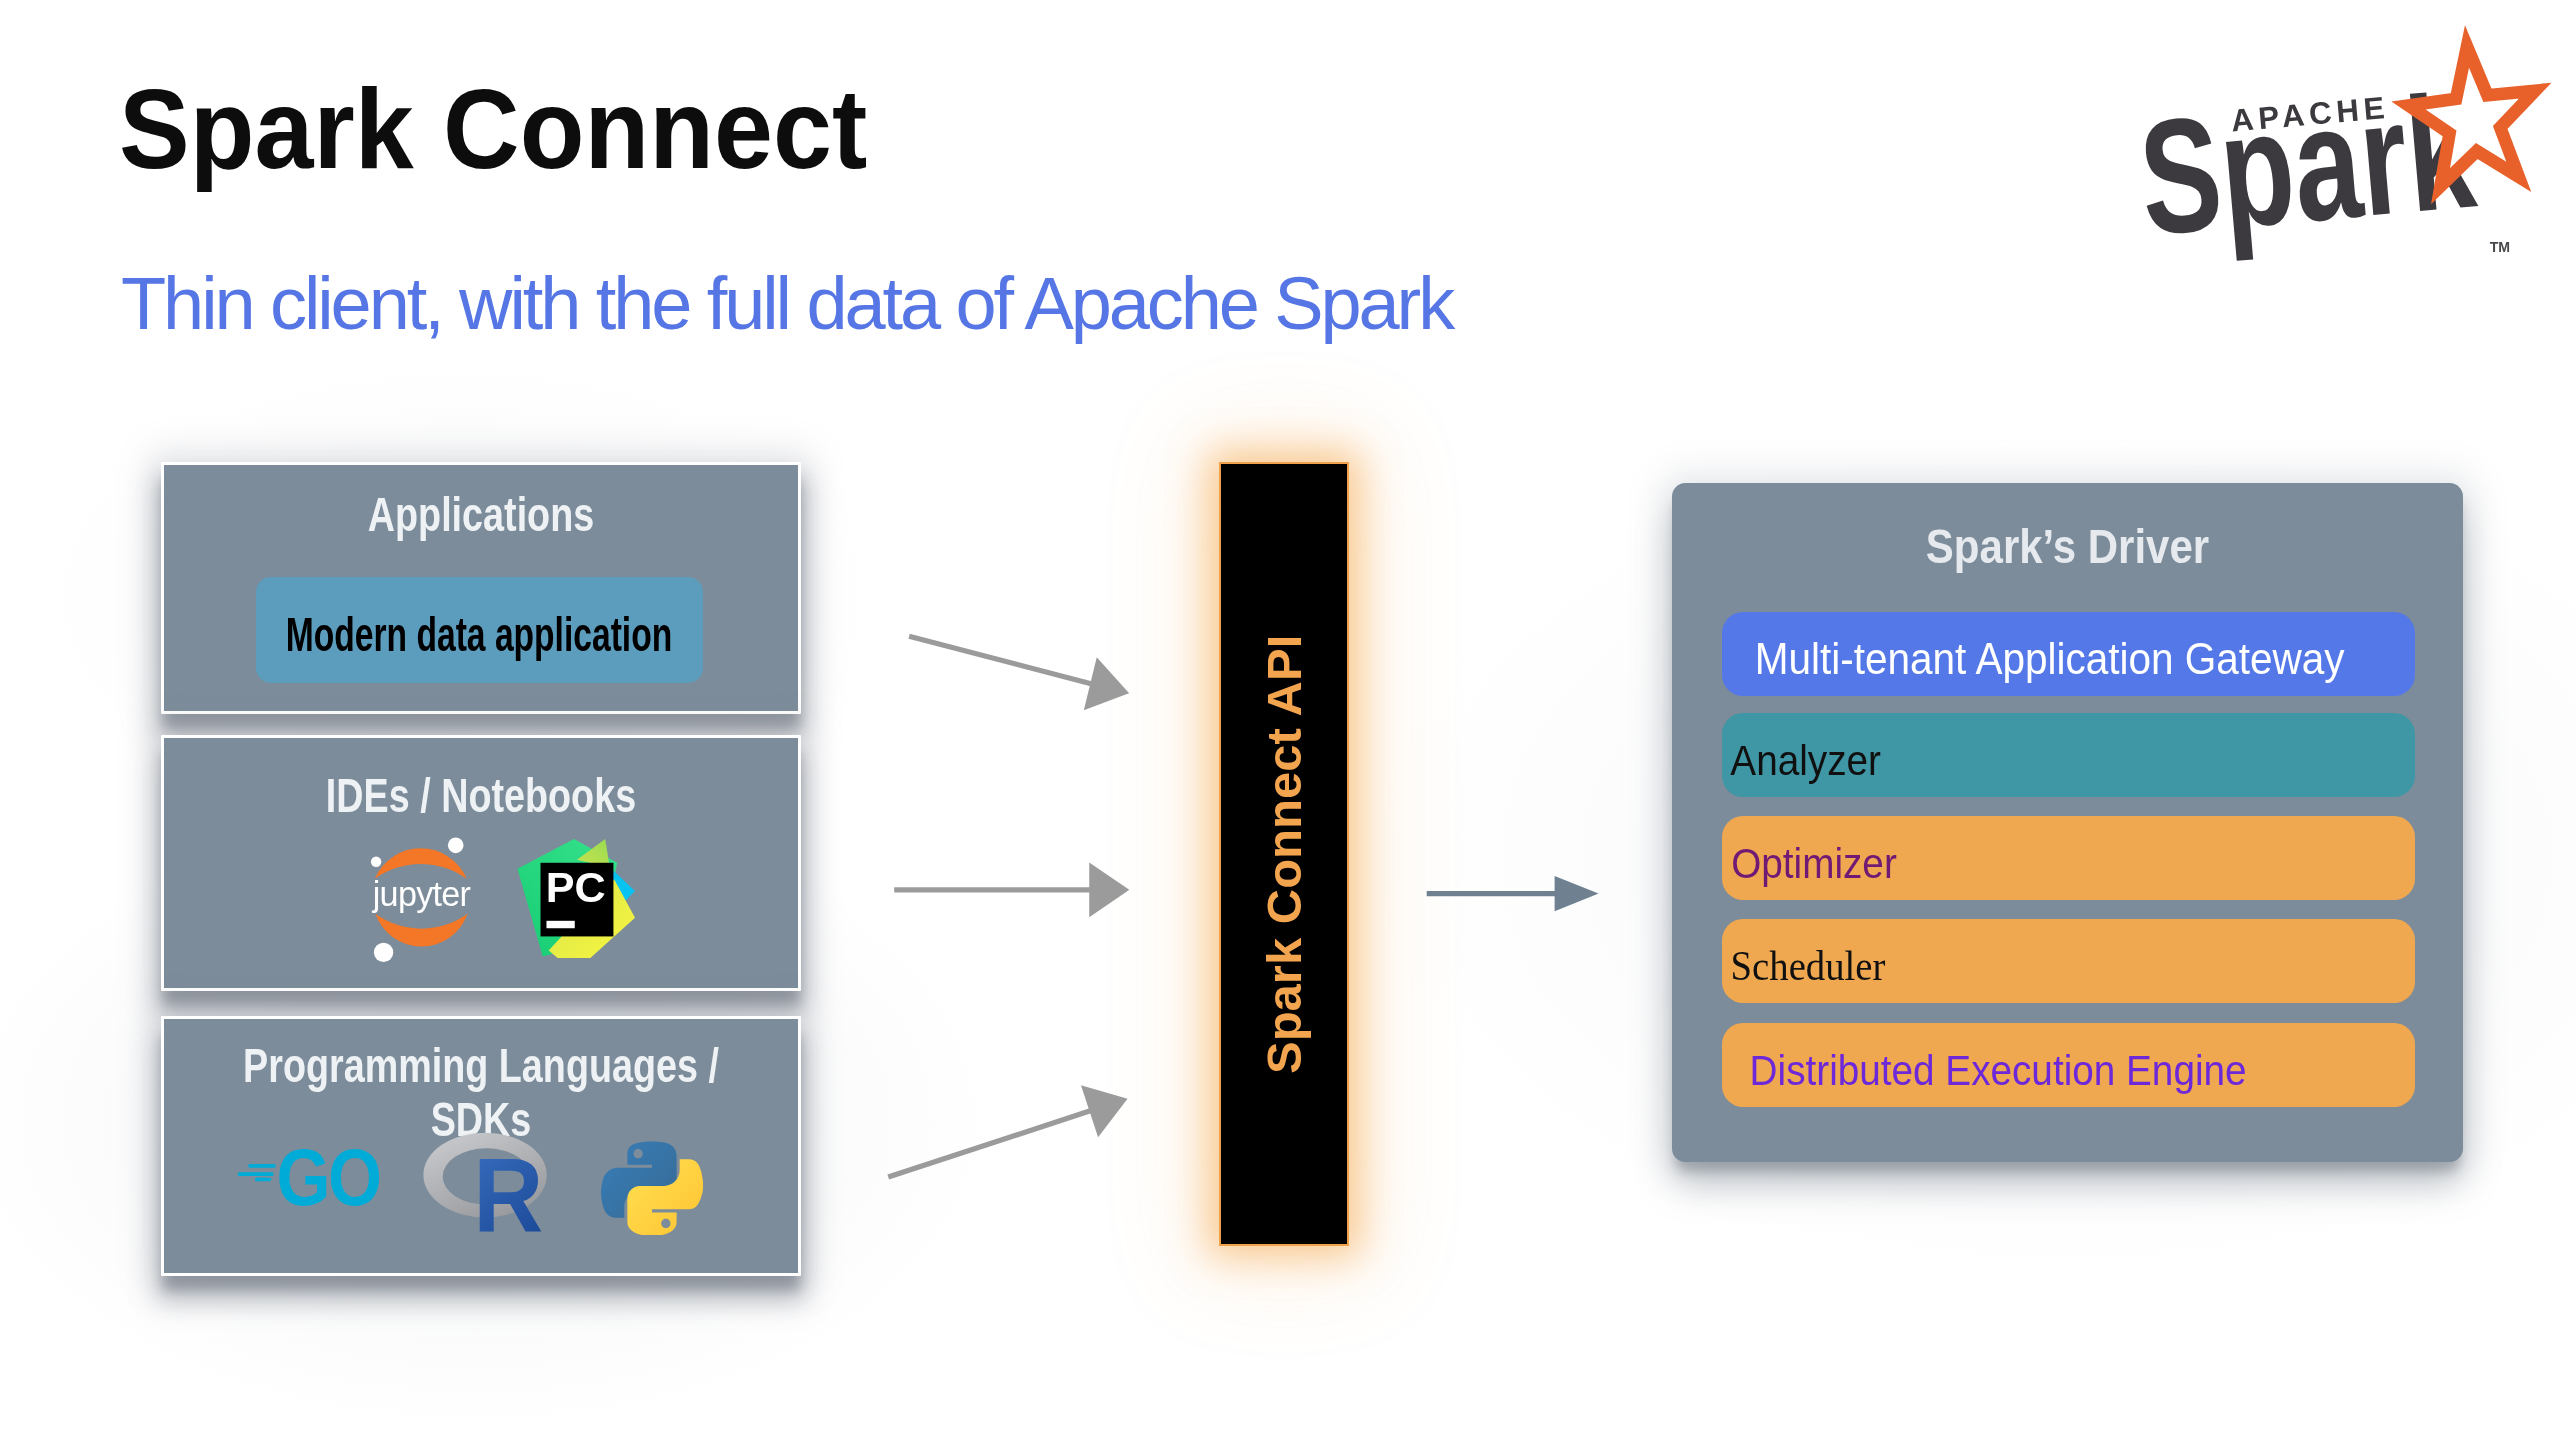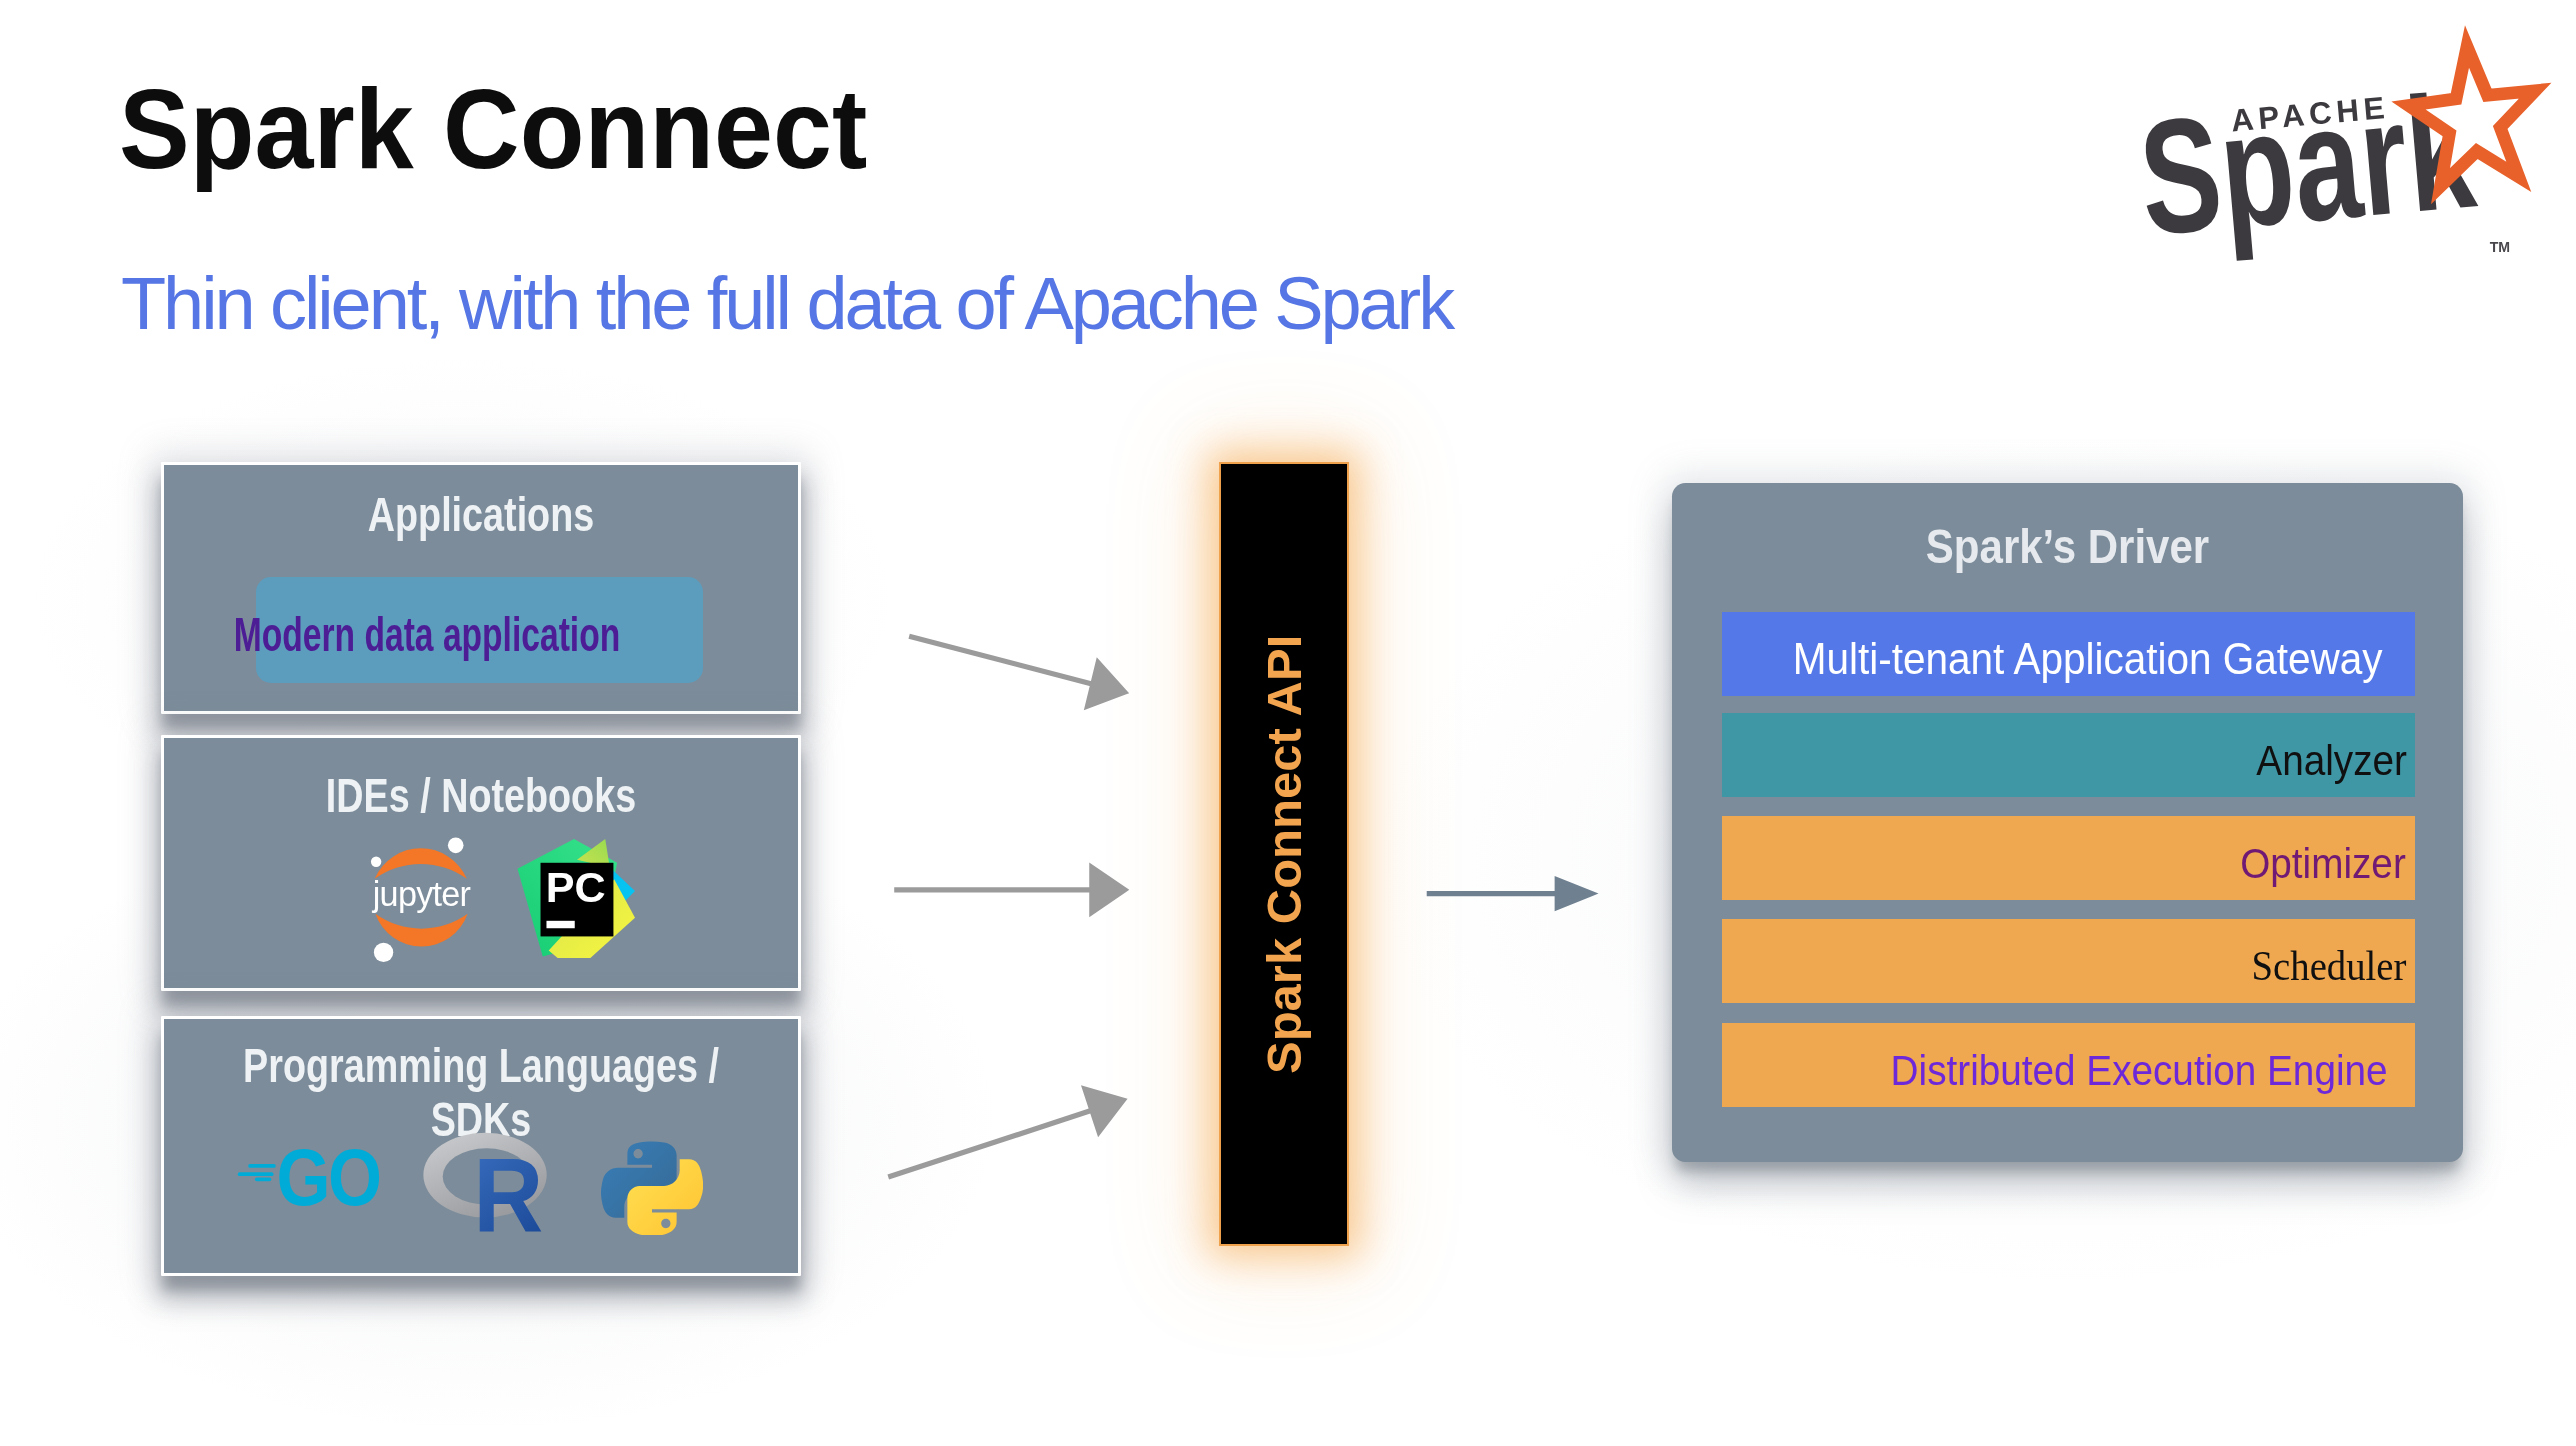--- a/index.html
+++ b/index.html
@@ -19,33 +19,33 @@
     white-space:nowrap; line-height:1.2;}
 
   .graybox { position:absolute; left:161px; width:640px; background:#7c8c9a;
     border:3px solid #ffffff; border-radius:1px;
     box-shadow:0 15px 12px -1.5px rgba(100,108,120,0.5), 0 22.4px 27px 4.5px rgba(112,120,132,0.38), 0 0 34px 10.4px rgba(128,136,148,0.20); }
   .boxtitle { position:absolute; width:100%; text-align:center; color:#eef2f4;
     font-size:49px; font-weight:bold; letter-spacing:0; line-height:54px;
     transform:scaleX(0.77); transform-origin:50% 50%; }
 
   #pill { position:absolute; left:92px; top:112px; width:447px; height:106px;
-    background:#5c9dbe; border-radius:15px; color:#4c1d95; font-size:48px; font-weight:bold;
-    display:flex; align-items:center; justify-content:flex-end; padding-top:9px;
+    background:#5c9dbe; border-radius:15px; color:#000000; font-size:48px; font-weight:bold;
+    display:flex; align-items:center; justify-content:center; padding-top:9px;
     white-space:nowrap; }
   #pill .psq { display:inline-block; transform:scaleX(0.70); transform-origin:50% 50%; }
   .sqz9 { display:inline-block; transform:scaleX(0.9); transform-origin:50% 50%; }
 
   #rightbox { position:absolute; left:1672px; top:483px; width:791px; height:679px;
     background:#7c8c9a; border-radius:13.4px; box-shadow:0 13.4px 12px -4.5px rgba(96,104,116,0.4), 0 25px 37px -3px rgba(110,120,132,0.4), 0 0 34px 10.4px rgba(128,136,148,0.18); }
   #rb-title { position:absolute; top:39px; width:100%; text-align:center; color:#e6eaee;
     font-size:48px; font-weight:bold; line-height:49px;
     transform:scaleX(0.875); transform-origin:50% 50%; }
-  .row { position:absolute; left:50px; width:693px; height:84px; text-align:right; white-space:nowrap;
-    font-size:43px; letter-spacing:0; line-height:84px; padding-top:4.5px; }
+  .row { position:absolute; left:50px; width:693px; height:84px; text-align:left; white-space:nowrap;
+    font-size:43px; letter-spacing:0; line-height:84px; padding-top:4.5px;border-radius:21px; }
 
   #bar { position:absolute; left:1219px; top:462px; width:130px; height:784px;
     background:#000000; border:2.2px solid #f0a14c;
     box-shadow:0 0 36px 11.2px rgba(244,157,55,0.5), 0 0 97px 22.4px rgba(246,166,70,0.16); }
   #bartext { position:absolute; left:0; top:0; width:100%; height:100%;
     display:flex; align-items:center; justify-content:center;
     writing-mode:vertical-rl; transform:rotate(180deg);
     color:#f2a44e; font-size:49px; font-weight:bold; letter-spacing:0px; }
 </style>
 </head>

